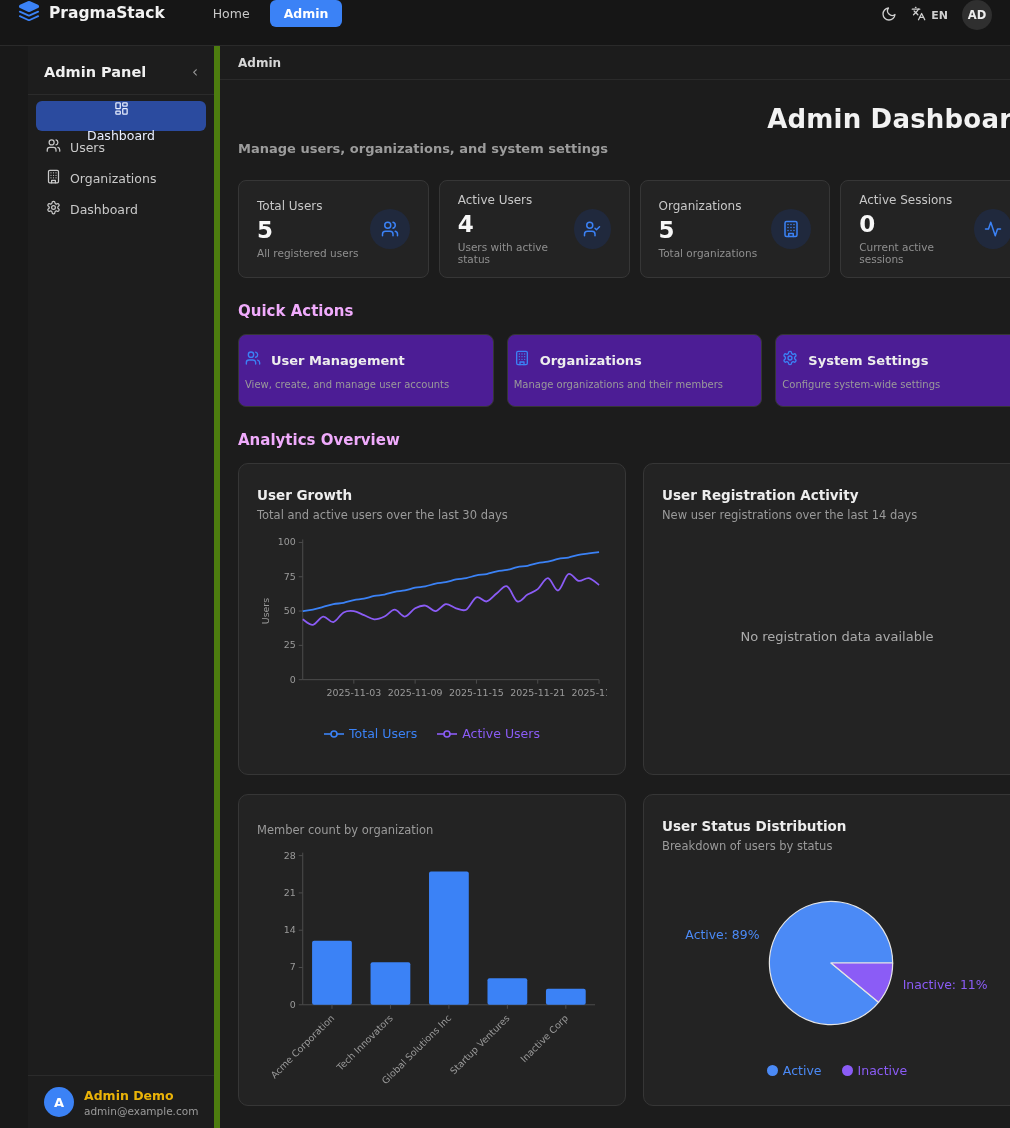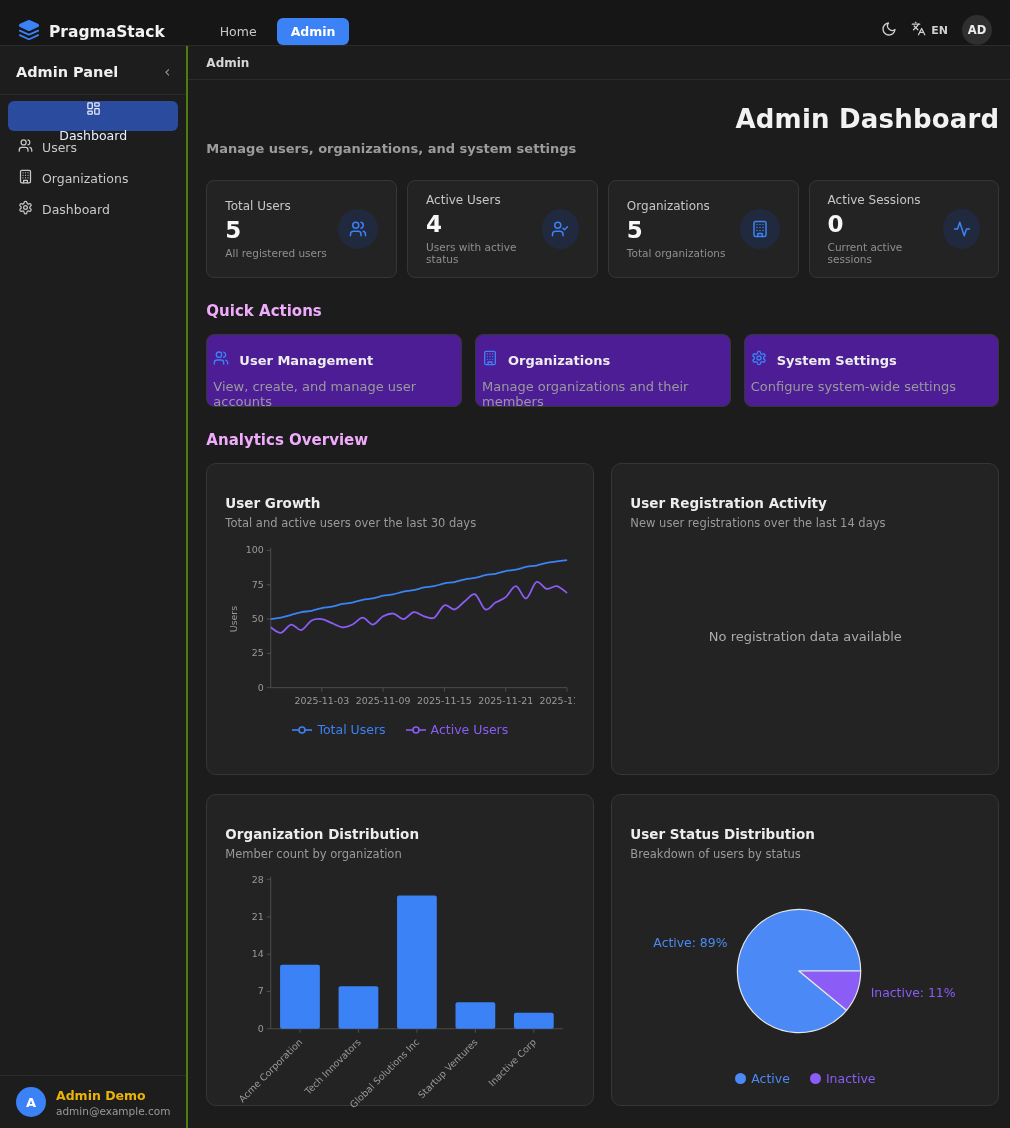--- a/index.html
+++ b/index.html
@@ -1,40 +1,40 @@
 <!DOCTYPE html>
 <html><head>
 <meta charset="utf-8">
 <style>
   * { margin:0; padding:0; box-sizing:border-box; }
   html,body { width:1010px; height:1128px; overflow:hidden; }
   body { background:#191919; color:#e6e6e6; font-family:"DejaVu Sans","Liberation Sans",sans-serif; }
 
   
   .navbar { height:46px; background:#161616; border-bottom:1px solid #2a2a2a;
-            display:flex; align-items:flex-end; padding:0 18px;gap:7px; }
+            display:flex; align-items:flex-start; padding:0 18px; }
   .brand { display:flex; align-items:center; gap:9px; }
   .brand-name { font-size:15.5px; font-weight:bold; color:#f2f2f2; }
   .topnav { display:flex; align-items:center; gap:10px; margin-left:38px; }
   .topnav-link { font-size:12.5px; color:#c9c9c9; padding:6px 10px; cursor:pointer; }
   .topnav-btn { font-size:12.5px; color:#fff; background:#3b82f6; border:none;
                 padding:6px 14px; border-radius:6px; font-weight:bold; cursor:pointer;
                 font-family:inherit; }
   .nav-right { margin-left:auto; display:flex; align-items:center; gap:14px; }
   .icon-btn { background:none; border:none; color:#cfcfcf; cursor:pointer; display:flex;
               align-items:center; gap:5px; font-family:inherit; }
   .lang-label { font-size:11px; color:#cfcfcf; font-weight:bold; }
   .avatar-sm { width:30px; height:30px; border-radius:50%; background:#2f2f2f;
                display:flex; align-items:center; justify-content:center;
                font-size:11.5px; font-weight:bold; color:#ececec; cursor:pointer; }
 
   
   .layout { display:flex; height:1082px; }
-  .sidebar { width:192px; background:#1d1d1d; border-right:2px solid #4d7c0f;
-             display:flex; flex-direction:column; }
+  .sidebar { width:192px; background:#1d1d1d; border-right:6px solid #4d7c0f;
+             display:flex; flex-direction:column;margin-left:28px; }
   .sidebar-header { display:flex; align-items:center; justify-content:space-between;
                     padding:18px 16px 14px 16px; border-bottom:1px solid #2b2b2b; }
   .sidebar-title { font-size:14.5px; font-weight:bold; color:#f0f0f0; }
   .collapse-btn { background:none; border:none; color:#9a9a9a; font-size:15px; cursor:pointer;
                   line-height:1; font-family:inherit; }
   .sidebar-nav { padding:6px 8px; flex:1; }
   .side-item { display:flex; align-items:center; gap:9px; height:30px; padding:0 10px;
                border-radius:6px; font-size:12.5px; color:#c9c9c9; cursor:pointer;
                margin-bottom:1px; }
   .side-item svg { flex:0 0 auto; }
@@ -67,27 +67,27 @@
   .stat-icon { width:40px; height:40px; border-radius:50%; background:#20293d;
                display:flex; align-items:center; justify-content:center; color:#3b82f6; }
 
   
   .section-heading { font-size:15px; font-weight:bold; color:#f0abfc; margin-top:24px; }
   .quick-grid { display:grid; grid-template-columns:repeat(3,1fr); gap:13px; margin-top:14px; }
   .quick-card { background:#4c1d95; border:1px solid #363636; border-radius:8px;
                 height:73px; padding:15px 6px; cursor:pointer; }
   .quick-head { display:flex; align-items:center; gap:10px; color:#3b82f6; }
   .quick-title { font-size:13px; font-weight:bold; color:#ededed; }
-  .quick-desc { font-size:13px; color:#9a9a9a; margin-top:9px; }
+  .quick-desc { font-size:10px; color:#9a9a9a; margin-top:9px; }
 
   
   .charts-grid { display:grid; grid-template-columns:repeat(2,1fr); column-gap:17px;
                  row-gap:19px; margin-top:14px; }
   .chart-card { background:#232323; border:1px solid #363636; border-radius:10px;
-                height:312px; padding:31px 18px; display:flex; flex-direction:column; }
+                height:312px; padding:23px 18px; display:flex; flex-direction:column; }
   .chart-title { font-size:13.5px; font-weight:bold; color:#ededed; }
   .chart-subtitle { font-size:11.5px; color:#9a9a9a; margin-top:5px; }
   .chart-body { margin-top:10px; }
   .tick { fill:#9a9a9a; font-size:9.5px; font-family:"DejaVu Sans",sans-serif; }
   .chart-legend { display:flex; justify-content:center; gap:20px; margin-top:auto;
                   margin-bottom:10px; align-items:center; }
   .legend-item { display:flex; align-items:center; gap:5px; font-size:12.5px; cursor:pointer; }
   .empty-state { flex:1; display:flex; align-items:center; justify-content:center;
                  color:#ababab; font-size:13px; }
   .pie-legend-dot { width:11px; height:11px; border-radius:50%; display:inline-block; }
@@ -380,21 +380,20 @@
             </div>
         </div>
 
         <div class="chart-card">
           <div class="chart-title">User Registration Activity</div>
           <div class="chart-subtitle">New user registrations over the last 14 days</div>
           <div class="empty-state">No registration data available</div>
         </div>
 
         <div class="chart-card">
-          <div class="chart-title">Organization Distribution</div>
           <div class="chart-subtitle">Member count by organization</div>
           <div class="chart-body">
             <svg id="org-svg" width="350" height="238" viewBox="0 0 352 238">
                 <line x1="46" y1="5" x2="46" y2="158" stroke="#4d4d4d"></line>
                 <line x1="46" y1="158" x2="340" y2="158" stroke="#4d4d4d"></line>
                 <line x1="42" y1="158" x2="46" y2="158" stroke="#4d4d4d"></line>
                 <text x="39" y="161" text-anchor="end" class="tick">0</text>
                 <line x1="42" y1="120.5" x2="46" y2="120.5" stroke="#4d4d4d"></line>
                 <text x="39" y="123.5" text-anchor="end" class="tick">7</text>
                 <line x1="42" y1="83" x2="46" y2="83" stroke="#4d4d4d"></line>

